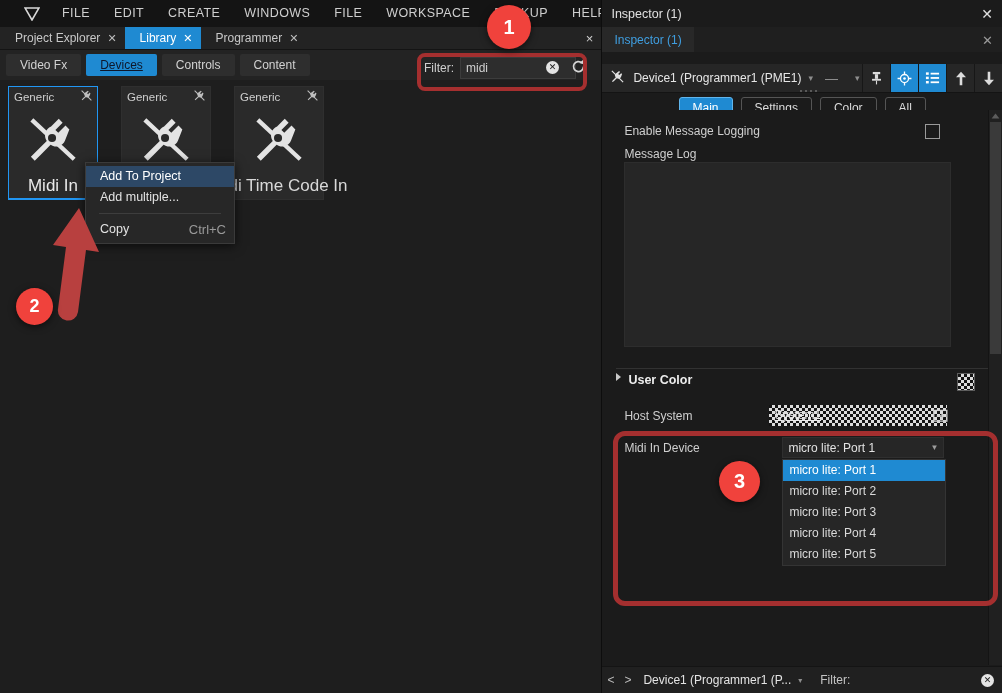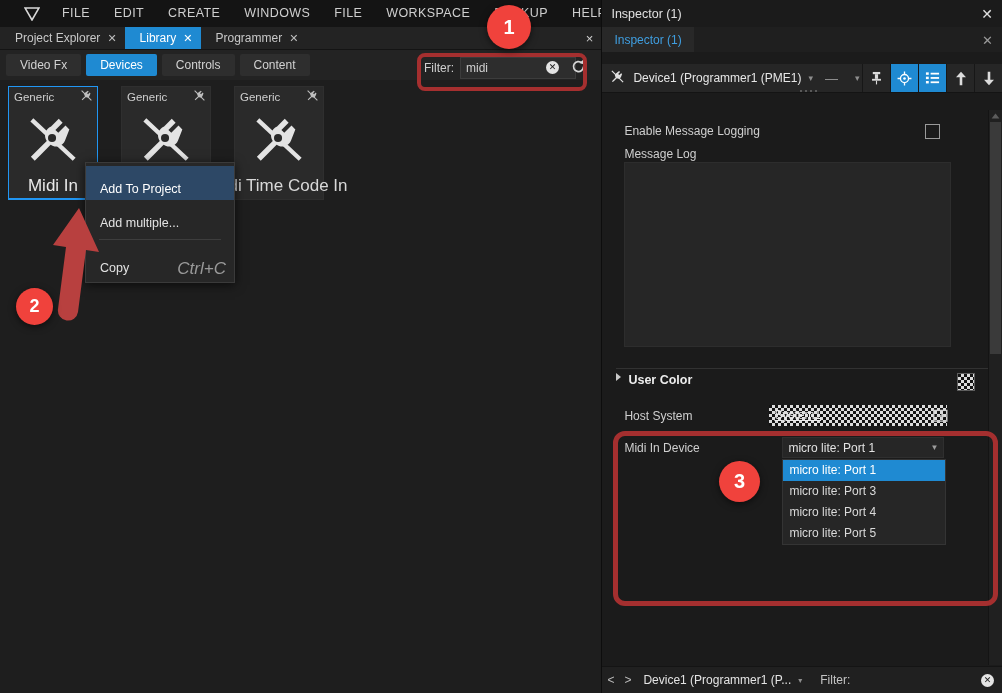--- a/index.html
+++ b/index.html
@@ -25,43 +25,43 @@
   .docktabs{height:22px;background:#232323;display:flex;align-items:stretch;position:relative;border-bottom:1px solid #141414;}
   .dtab{display:flex;align-items:center;gap:7px;padding:0 8px 0 15px;font-size:12px;color:#c8c8c8;cursor:default;}
   .dtab.active{background:#1f8ad2;color:#fff;}
   .dtab .xs{font-size:11px;color:#bdbdbd;line-height:1;}
   .dtab.active .xs{color:#ffffff;}
   .dock-close{position:absolute;right:8px;top:50%;transform:translateY(-50%);font-size:13px;color:#cfcfcf;cursor:pointer;}
 
   
   .subtabs{height:30px;background:#232323;display:flex;align-items:center;padding:0 6px;gap:5px;position:relative;}
   .stab{height:22px;line-height:22px;padding:0 14px;font-size:12px;background:#2e2e2e;color:#d2d2d2;border-radius:2px;cursor:default;white-space:nowrap;}
-  .stab.active{background:#1f8ad2;color:#ffffff;}
+  .stab.active{background:#1f8ad2;color:#0f172a;text-decoration:underline;}
   .filter-label{position:absolute;left:424px;top:61px;font-size:12px;color:#cfcfcf;}
   .filter-input{position:absolute;left:460px;top:57px;width:104px;height:20px;background:#2d2d2d;border:1px solid #3c3c3c;color:#d0d0d0;font-size:12px;padding:0 5px;outline:none;font-family:inherit;}
   .filter-clear{position:absolute;left:546px;top:61px;width:13px;height:13px;border-radius:50%;background:#e4e4e4;color:#1b1b1b;font-size:9px;line-height:13px;text-align:center;cursor:pointer;font-weight:bold;}
   .refresh-ico{position:absolute;left:570px;top:58px;width:17px;height:17px;cursor:pointer;}
 
   
   .libarea{position:absolute;left:0;top:82px;right:0;bottom:0;background:#1e1e1e;}
   .card{position:absolute;width:88px;height:112px;background:#2a2a2a;border:1px solid #2f2f2f;}
   .card.sel{border:1px solid #2196f3;background:#2a2a2a;}
   .card .chead{height:19px;background:#2a2a2a;display:flex;align-items:center;justify-content:space-between;padding:0 4px 0 5px;}
   .card .cname{font-size:11.5px;color:#cfcfcf;}
   .card .cbody{height:68px;display:flex;align-items:center;justify-content:center;}
   .card .cfoot{height:23px;display:flex;align-items:center;justify-content:center;font-size:17px;color:#d8d8d8;white-space:nowrap;}
   .card.sel .cfoot{color:#e9e9e9;}
   .card.sel::after{content:"";position:absolute;left:-1px;right:-1px;bottom:-1px;height:2px;background:#2196f3;}
   .plug-sm{opacity:.85}
 
   
   .ctxmenu{position:absolute;left:85px;top:162px;width:148px;background:#272727;border:1px solid #3a3a3a;box-shadow:0 2px 10px rgba(0,0,0,.65);padding:3px 0;z-index:40;}
-  .ctxitem{height:21px;line-height:21px;padding:13px 8px 0 14px;font-size:12.5px;color:#e2e2e2;display:flex;justify-content:space-between;cursor:default;}
+  .ctxitem{height:21px;line-height:21px;padding:0 8px 0 14px;font-size:12.5px;color:#e2e2e2;display:flex;justify-content:space-between;cursor:default;}
   .ctxitem.hl{background:#2d4866;color:#ffffff;}
-  .ctxitem .sc{color:#9a9a9a;font-size:17px;font-style:italic;}
+  .ctxitem .sc{color:#9a9a9a;font-size:13px;}
   .ctxsep{height:1px;background:#3d3d3d;margin:5px 13px 5px 13px;}
 
   
   .right{position:relative;width:400px;height:693px;background:#1b1b1b;border-left:1px solid #0d0d0d;}
   .insp-title{height:27px;background:#1b1b1b;display:flex;align-items:center;padding-left:9px;font-size:12.5px;color:#e0e0e0;position:relative;}
   .insp-title .x{position:absolute;right:9px;top:50%;transform:translateY(-50%);font-size:14px;color:#e0e0e0;cursor:pointer;font-weight:bold;}
   .insp-tabrow{height:25px;background:#1f1f1f;display:flex;align-items:stretch;position:relative;}
   .insp-tab{display:flex;align-items:center;padding:0 12px;background:#282828;color:#3f9ee0;font-size:12px;cursor:default;}
   .insp-tabrow .x{position:absolute;right:9px;top:50%;transform:translateY(-50%);font-size:13px;color:#9a9a9a;cursor:pointer;}
 
@@ -352,20 +352,26 @@
         </div>
       </div>
       <div class="grip">
           <i></i>
           <i></i>
           <i></i>
           <i></i>
         </div>
     </div>
 
+    <div class="viewtabs">
+      <div class="vtab active">Main</div>
+      <div class="vtab">Settings</div>
+      <div class="vtab">Color</div>
+      <div class="vtab">All</div>
+    </div>
 
     <div class="propscroll">
 
       <div class="prow" style="top:35px;height:18px;">
         <span class="plabel">Message Log</span>
       </div>
 
       <div class="prow" style="top:12px;height:18px;">
         <span class="plabel">Enable Message Logging</span>
         <span class="chk"></span>
@@ -392,20 +398,21 @@
       </div>
 
       <div class="prow" style="top:327px;height:21px;">
         <span class="plabel">Midi In Device</span>
         <span class="combo">
           <span>micro lite: Port 1</span>
           <span class="cr">▼</span>
         </span>
         <div class="droplist">
           <div class="dopt sel">micro lite: Port 1</div>
+          <div class="dopt">micro lite: Port 2</div>
           <div class="dopt">micro lite: Port 3</div>
           <div class="dopt">micro lite: Port 4</div>
           <div class="dopt">micro lite: Port 5</div>
         </div>
       </div>
 
     </div>
 
     <div class="vscroll">
       <div class="arrow">

